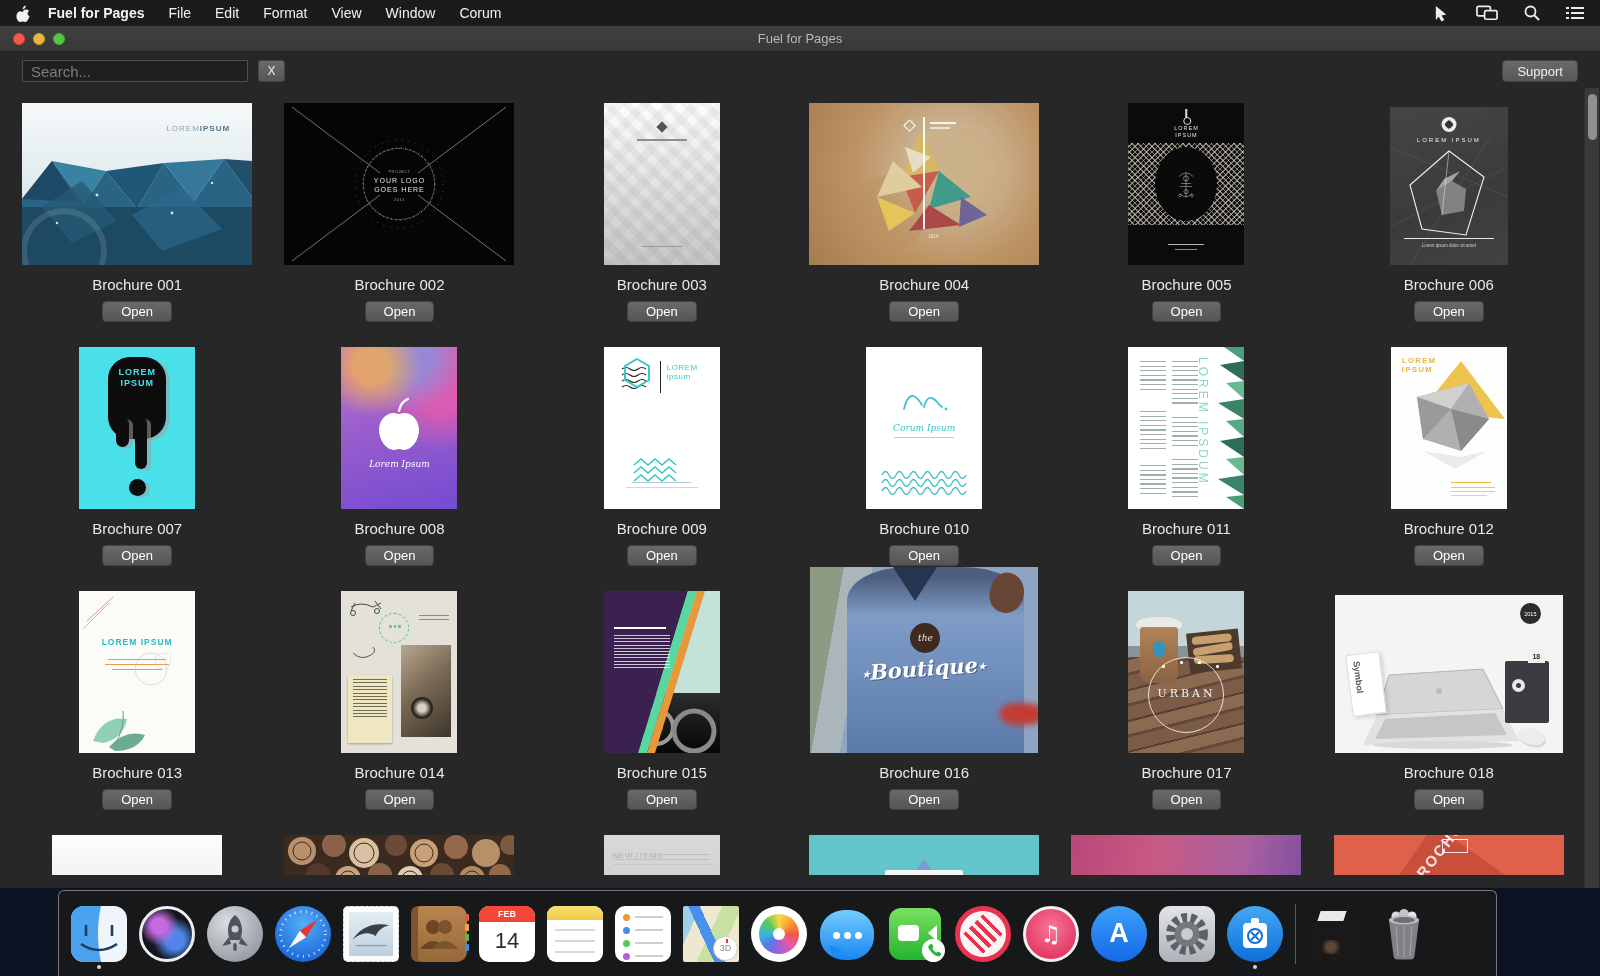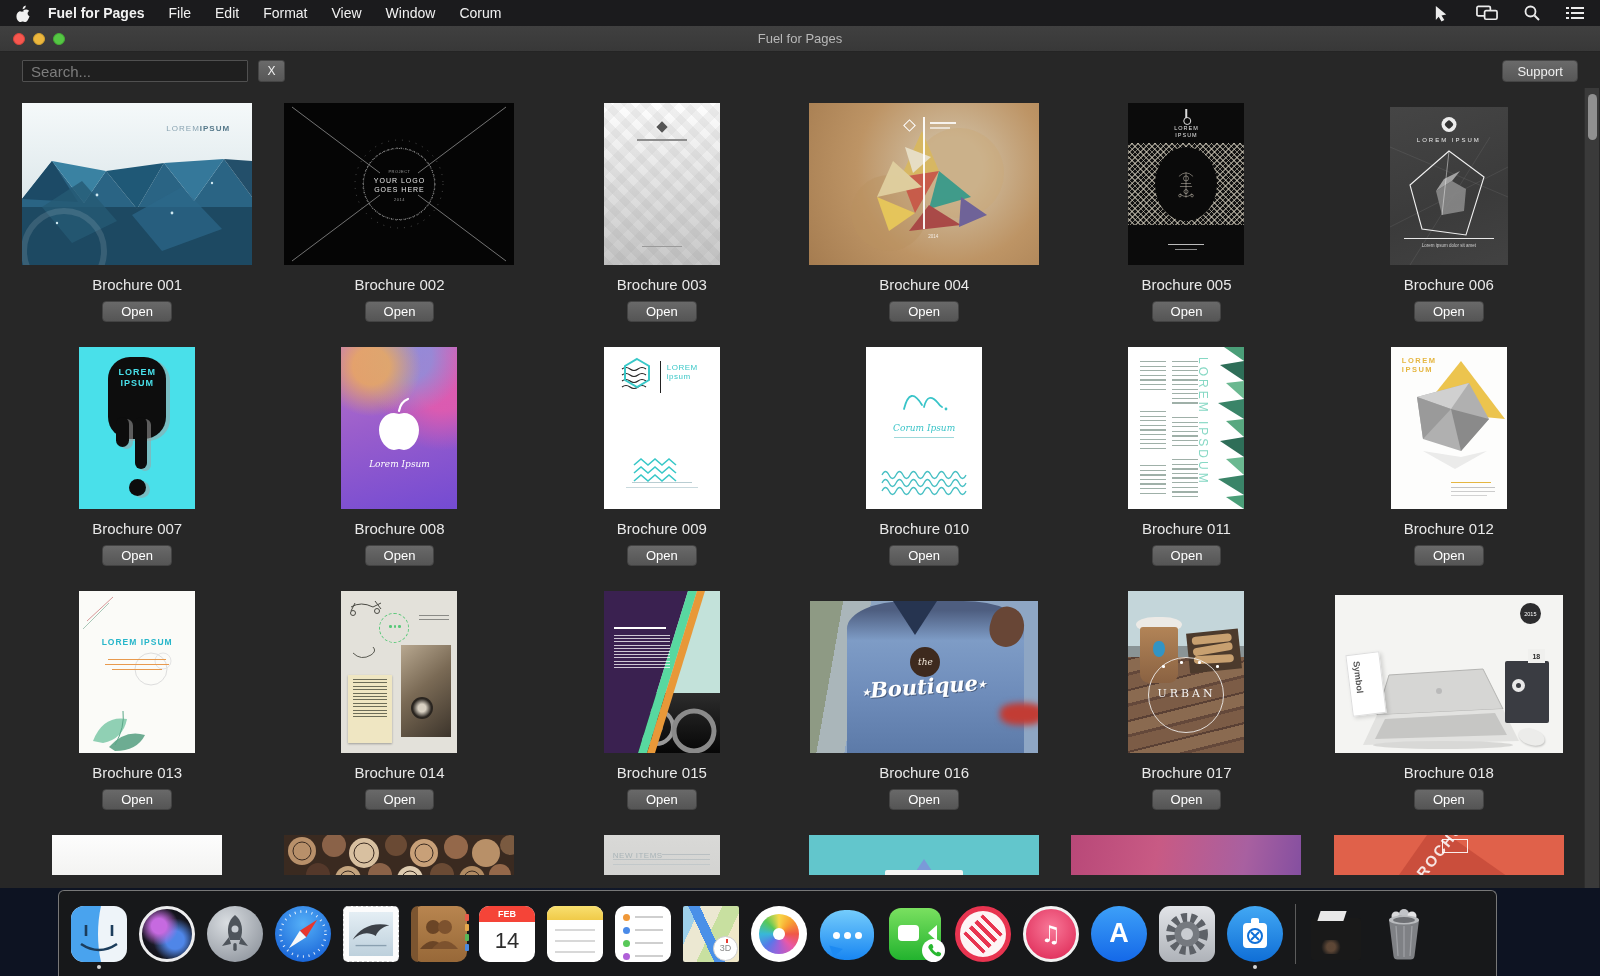--- a/index.html
+++ b/index.html
@@ -161,21 +161,21 @@
     background:repeating-linear-gradient(#6c6c58 0 1px,transparent 1px 3.4px)}
   .t14 .hdr{position:absolute;right:8px;top:24px;width:30px;height:8px;
     background:repeating-linear-gradient(#8a8a86 0 1.2px,transparent 1.2px 4px)}
   
   .t15{background:#c3e2da}
   .t15 .ph{position:absolute;left:0;right:0;bottom:0;height:60px;background:linear-gradient(#2c2c2c,#060606)}
   .t15 .h{position:absolute;left:10px;top:36px;width:52px;background:#fff;height:2px;z-index:3}
   .t15 .p{position:absolute;left:10px;top:44px;width:56px;height:34px;z-index:3;
     background:repeating-linear-gradient(rgba(255,255,255,.75) 0 1px,transparent 1px 3.2px)}
   
-  .t16{width:228px;height:152px;background:linear-gradient(100deg,#8e9a84 0 13%,#aab6ba 13% 24%,#8ea6c4 24%)}
+  .t16{width:228px;height:186px;background:linear-gradient(100deg,#8e9a84 0 13%,#aab6ba 13% 24%,#8ea6c4 24%)}
   .t16 .jack{position:absolute;left:16%;right:6%;top:0;bottom:0;
     background:linear-gradient(180deg,#4e5e80 0 6%,#7e9cc6 26%,#6e8cba 62%,#5c7aa8);border-radius:34% 34% 0 0/18%}
   .t16 .collar{position:absolute;left:46%;top:0;width:0;height:0;border-left:22px solid transparent;
     border-right:22px solid transparent;border-top:34px solid #263450;transform:translateX(-50%)}
   .t16 .glove{position:absolute;right:14px;top:6px;width:34px;height:40px;background:#68structure4636;background:#684636;
     border-radius:45% 55% 50% 50%;transform:rotate(18deg)}
   .t16 .car{position:absolute;right:-6px;bottom:28px;width:44px;height:22px;background:#c23c34;
     border-radius:40%;filter:blur(3px)}
   .t16 .badge{position:absolute;left:44%;top:30%;width:30px;height:30px;background:#3e2a1e;border-radius:50%;
     display:flex;align-items:center;justify-content:center;color:#f2e8da;

